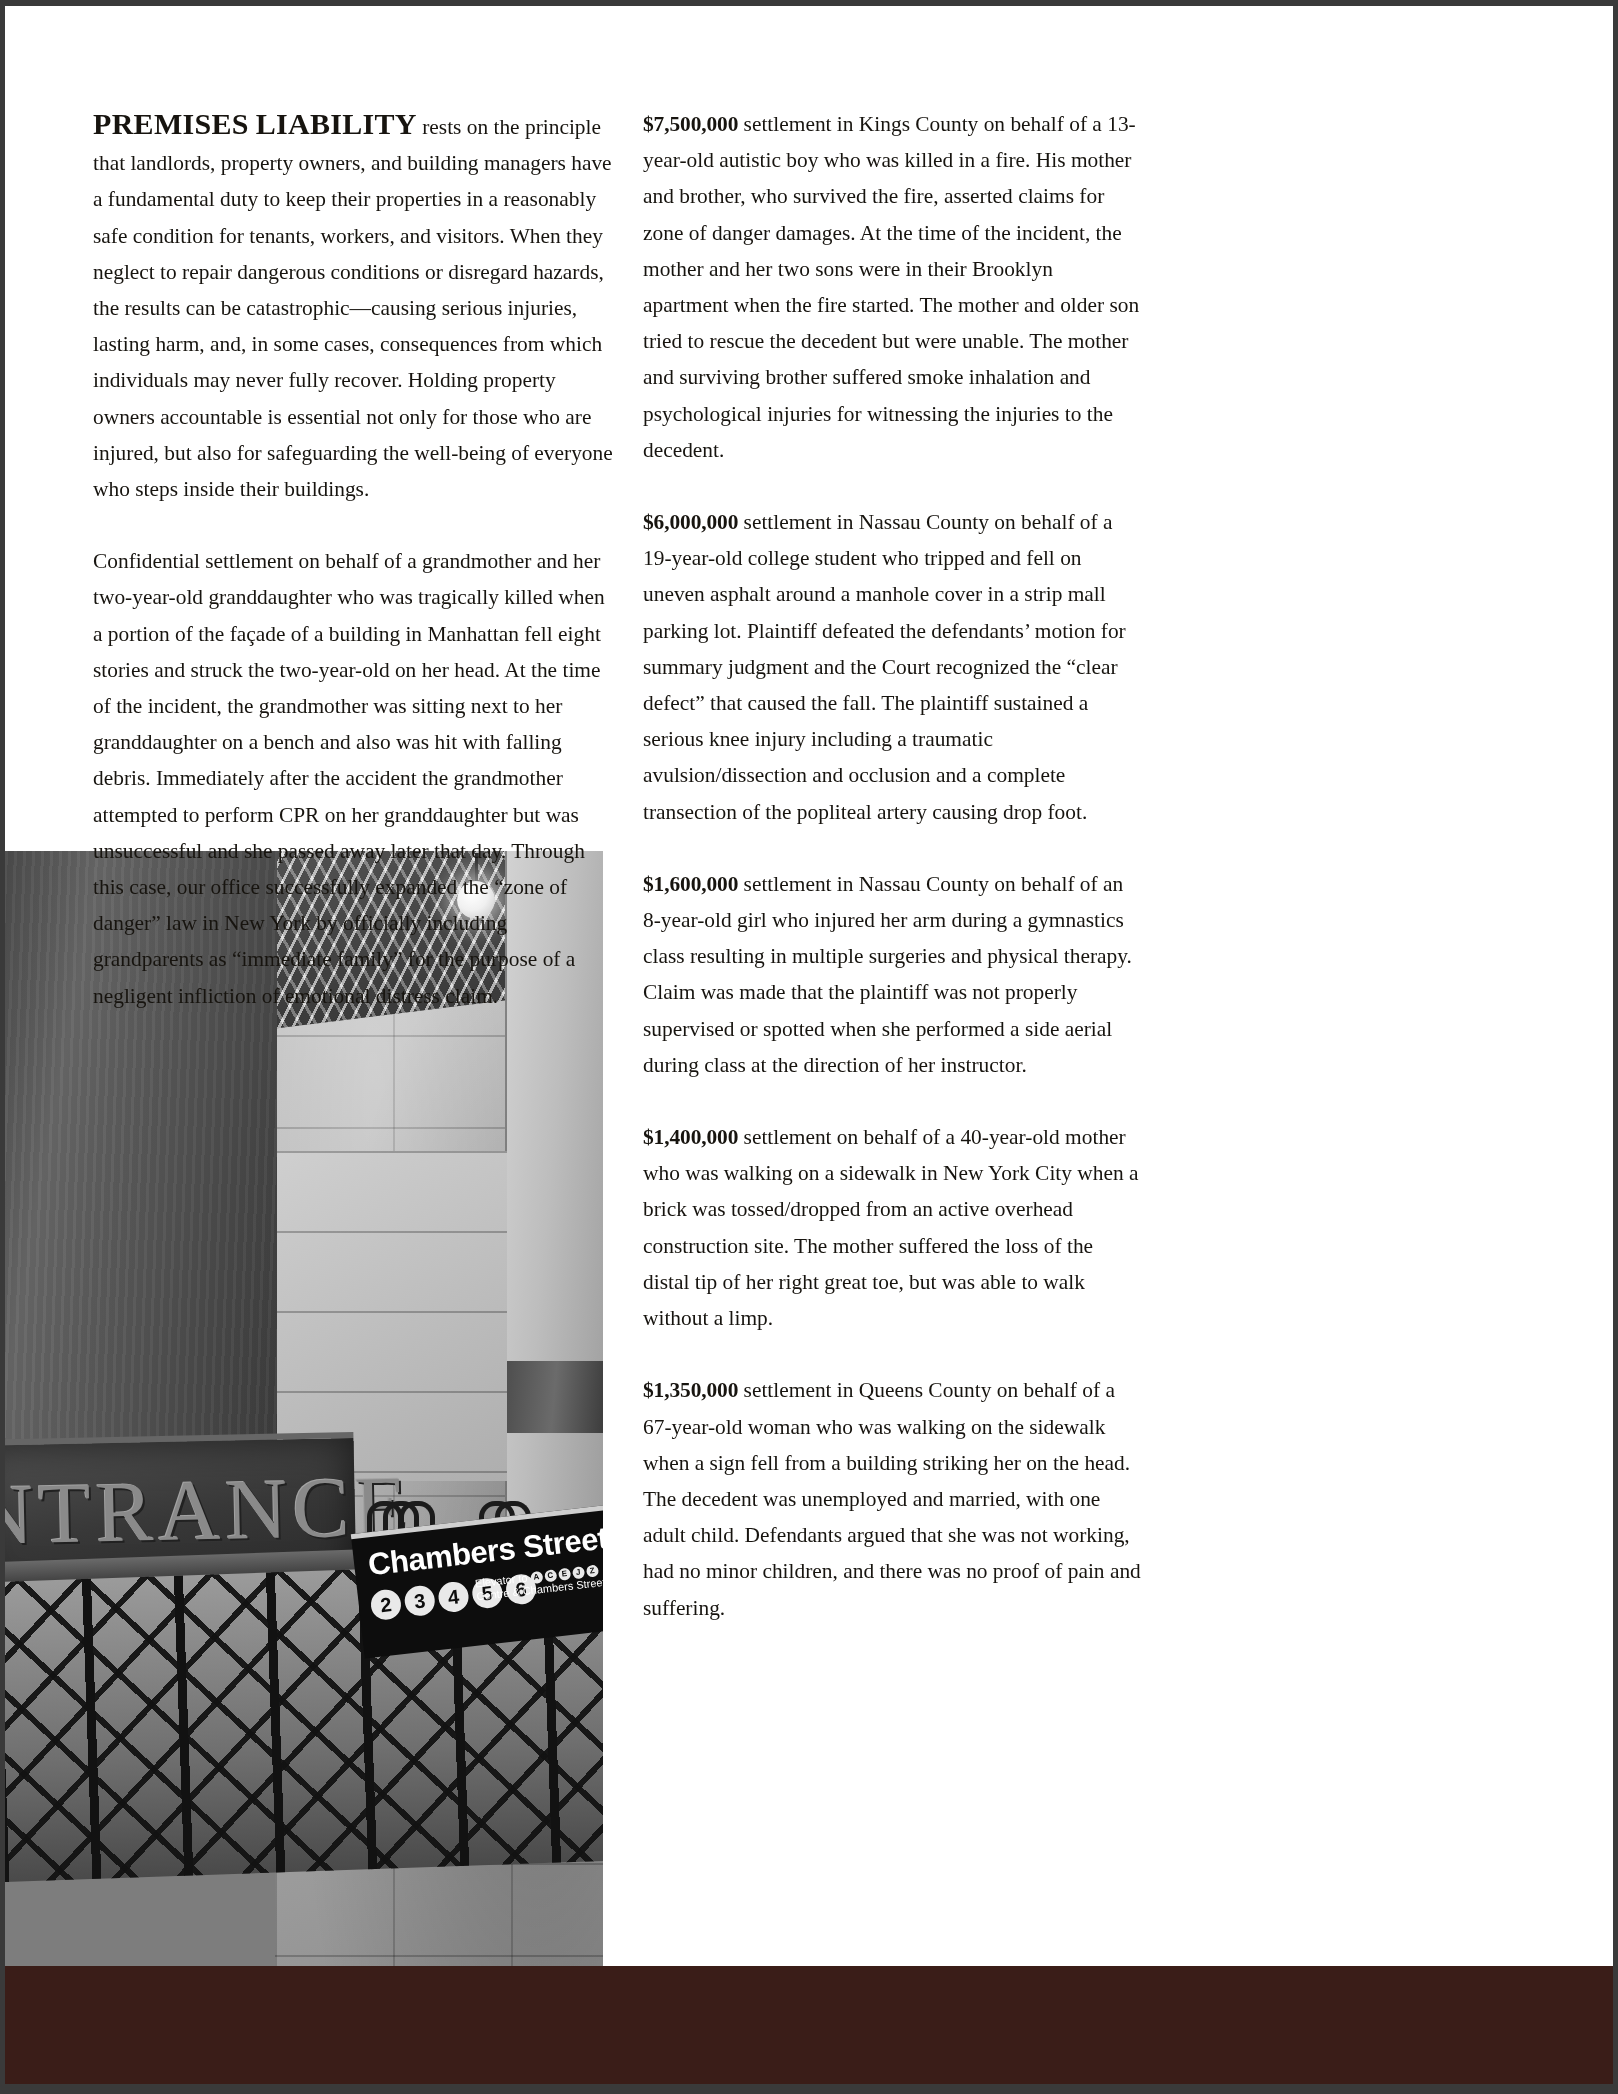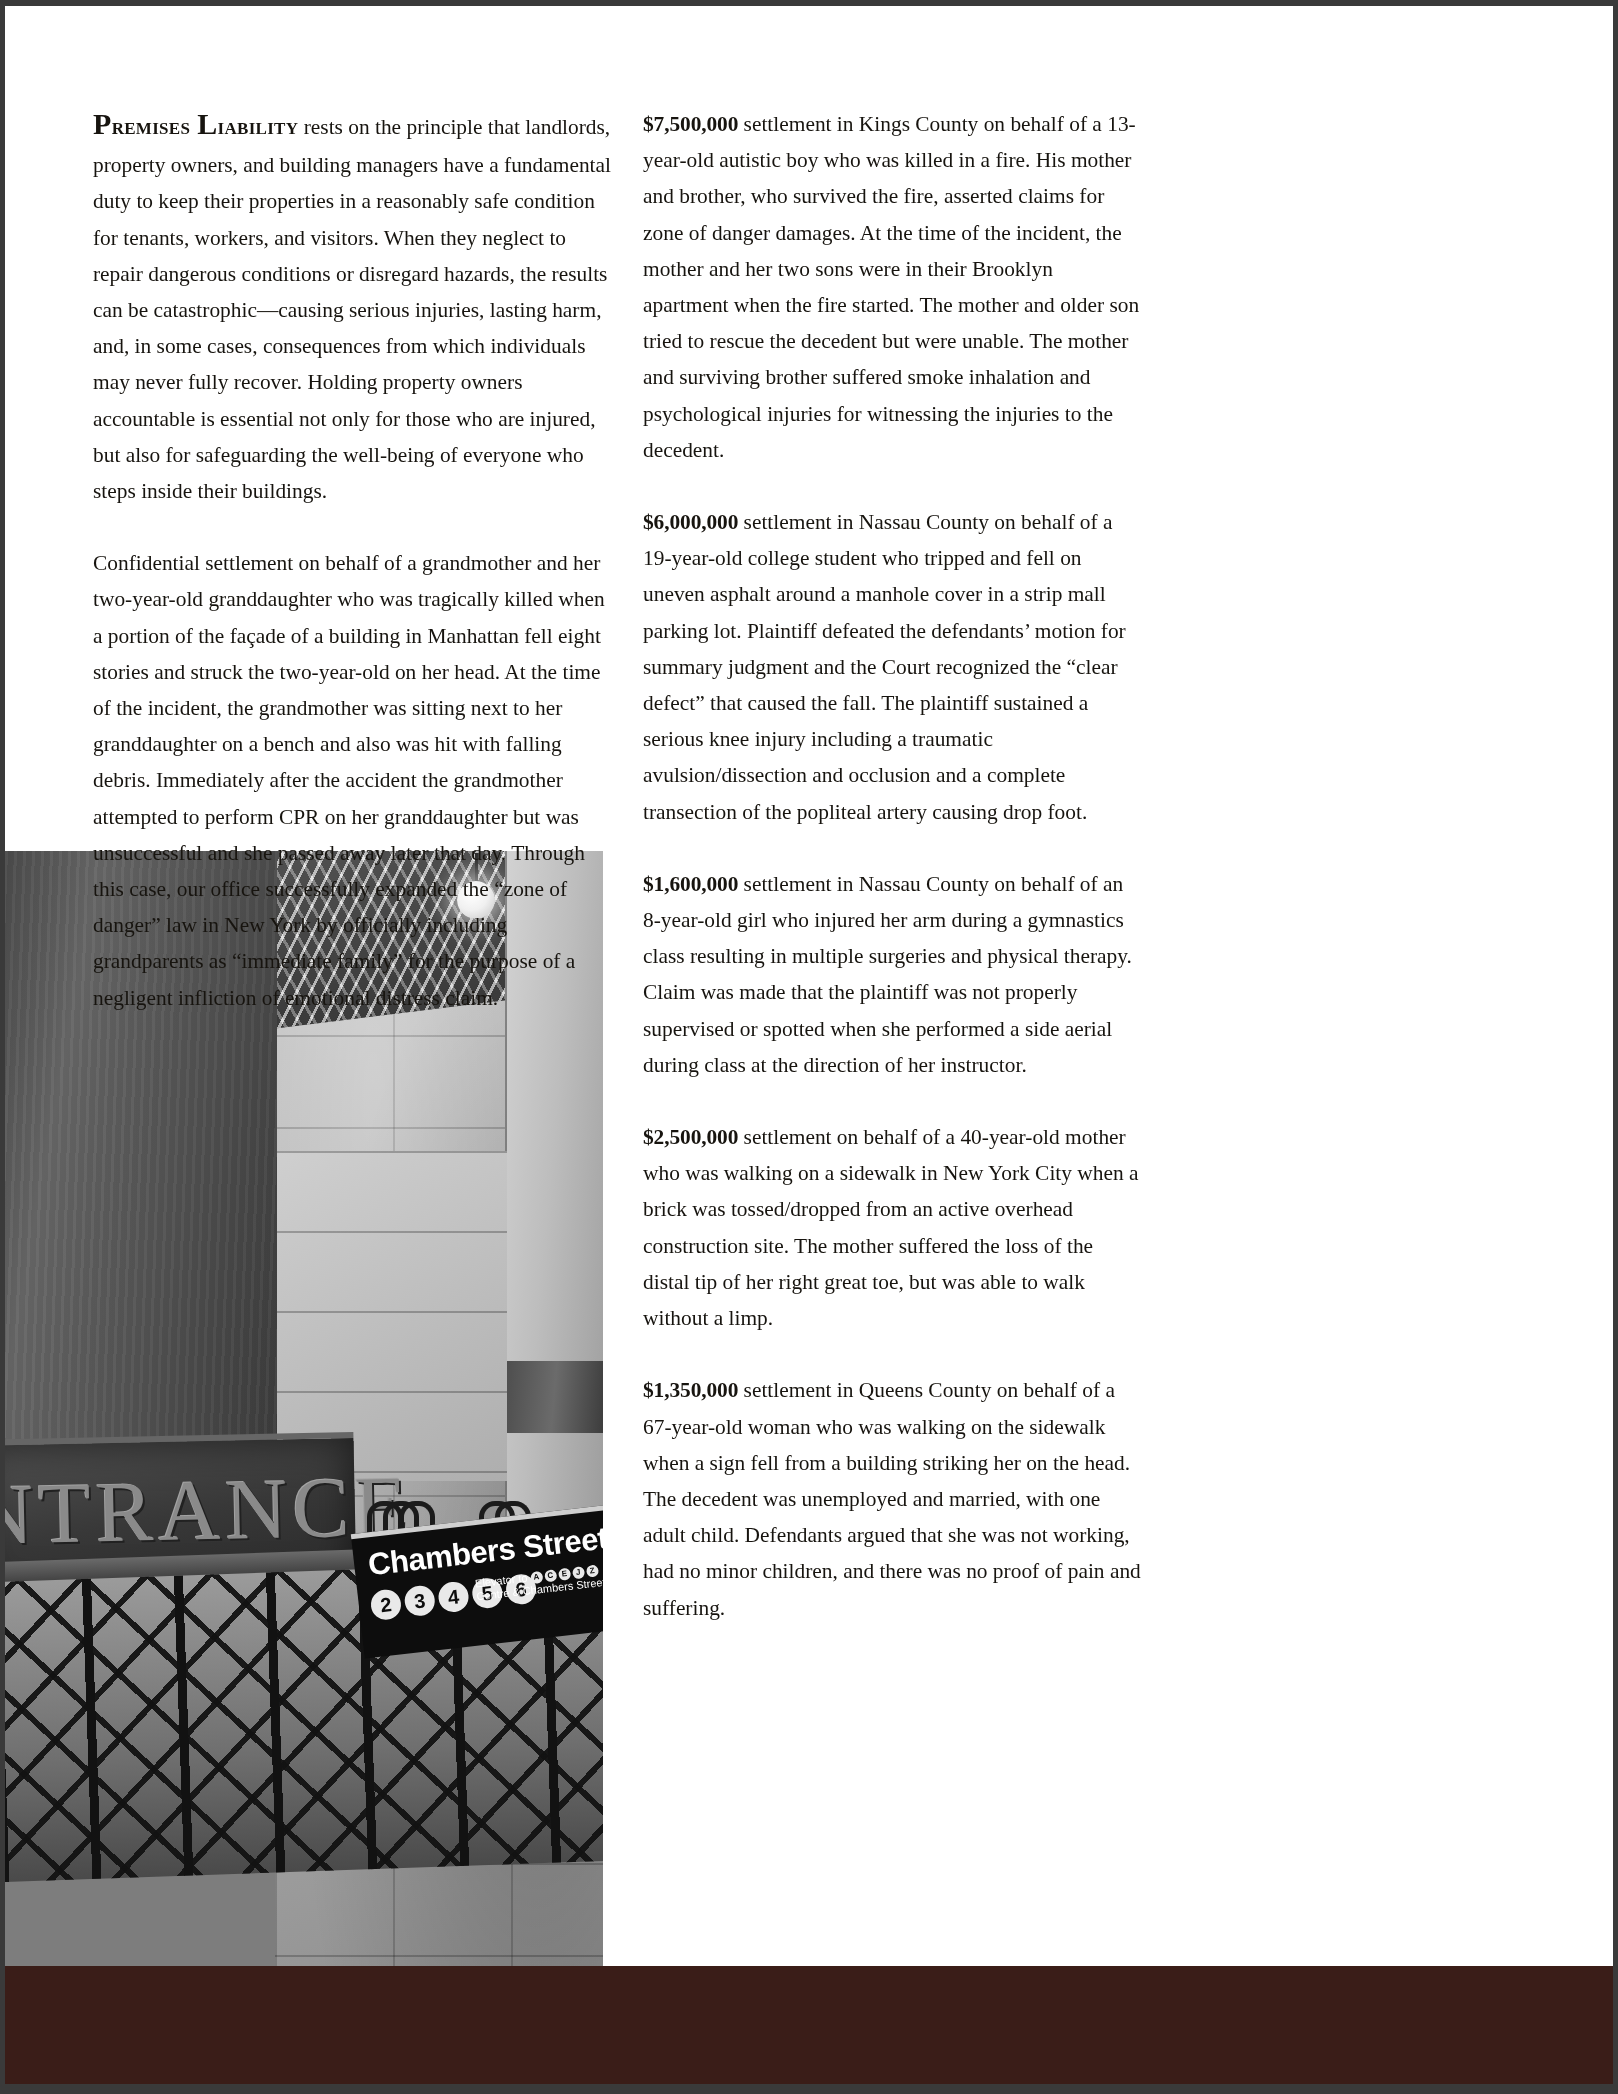--- a/index.html
+++ b/index.html
@@ -58,21 +58,21 @@
   }
   .para:last-child { margin-bottom: 0; }
 
   
   .lead-in {
     font-weight: bold;
     font-size: 26.5px;
     letter-spacing: 0.3px;
   }
   .lead-in .cap { font-size: 30px; }
-  .lead-in .sc  { font-size: 17px; }
+  .lead-in .sc  { font-size: 30px; }
 
   .amount {
     font-weight: bold;
     letter-spacing: -0.1px;
     text-align: right;
   }
 
   
   .photo {
     position: absolute;
@@ -357,21 +357,21 @@
       <p class="para">Confidential settlement on behalf of a grandmother and her two-year-old granddaughter who was tragically killed when a portion of the façade of a building in Manhattan fell eight stories and struck the two-year-old on her head. At the time of the incident, the grandmother was sitting next to her granddaughter on a bench and also was hit with falling debris. Immediately after the accident the grandmother attempted to perform CPR on her granddaughter but was unsuccessful and she passed away later that day. Through this case, our office successfully expanded the “zone of danger” law in New York by officially including grandparents as “immediate family” for the purpose of a negligent infliction of emotional distress claim.</p>
     </div>
 
     <div class="col col-right">
       <p class="para"><span class="amount">$7,500,000</span><span> settlement in Kings County on behalf of a 13-year-old autistic boy who was killed in a fire. His mother and brother, who survived the fire, asserted claims for zone of danger damages. At the time of the incident, the mother and her two sons were in their Brooklyn apartment when the fire started. The mother and older son tried to rescue the decedent but were unable. The mother and surviving brother suffered smoke inhalation and psychological injuries for witnessing the injuries to the decedent.</span></p>
 
       <p class="para"><span class="amount">$6,000,000</span><span> settlement in Nassau County on behalf of a 19-year-old college student who tripped and fell on uneven asphalt around a manhole cover in a strip mall parking lot. Plaintiff defeated the defendants’ motion for summary judgment and the Court recognized the “clear defect” that caused the fall. The plaintiff sustained a serious knee injury including a traumatic avulsion/dissection and occlusion and a complete transection of the popliteal artery causing drop foot.</span></p>
 
       <p class="para"><span class="amount">$1,600,000</span><span> settlement in Nassau County on behalf of an 8-year-old girl who injured her arm during a gymnastics class resulting in multiple surgeries and physical therapy. Claim was made that the plaintiff was not properly supervised or spotted when she performed a side aerial during class at the direction of her instructor.</span></p>
 
-      <p class="para"><span class="amount">$2,500,000</span><span> settlement on behalf of a 40-year-old mother who was walking on a sidewalk in New York City when a brick was tossed/dropped from an active overhead construction site. The mother suffered the loss of the distal tip of her right great toe, but was able to walk without a limp.</span></p>
+      <p class="para"><span class="amount">$1,400,000</span><span> settlement on behalf of a 40-year-old mother who was walking on a sidewalk in New York City when a brick was tossed/dropped from an active overhead construction site. The mother suffered the loss of the distal tip of her right great toe, but was able to walk without a limp.</span></p>
 
       <p class="para"><span class="amount">$1,350,000</span><span> settlement in Queens County on behalf of a 67-year-old woman who was walking on the sidewalk when a sign fell from a building striking her on the head. The decedent was unemployed and married, with one adult child. Defendants argued that she was not working, had no minor children, and there was no proof of pain and suffering.</span></p>
     </div>
 
     <div class="bottom-band"></div>
 
   </div>
 </div>
 
 </body></html>

